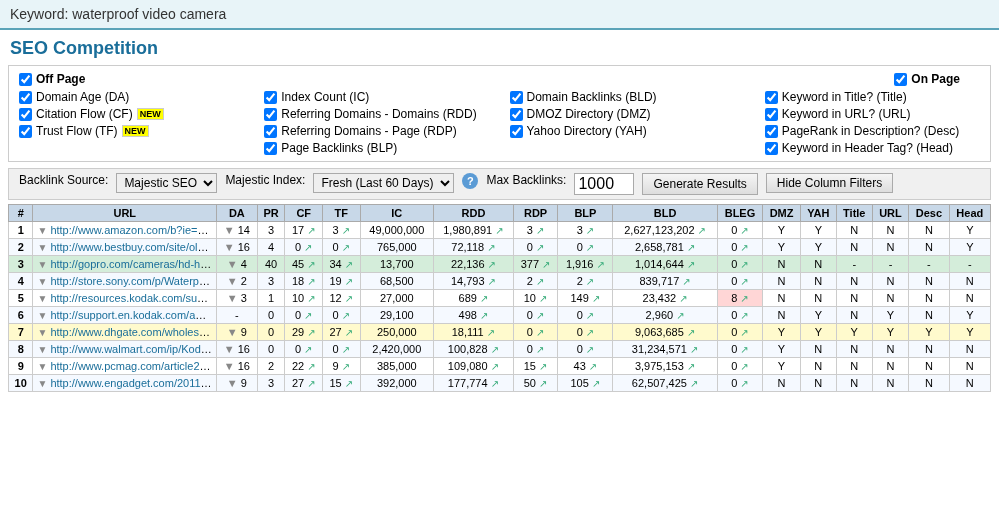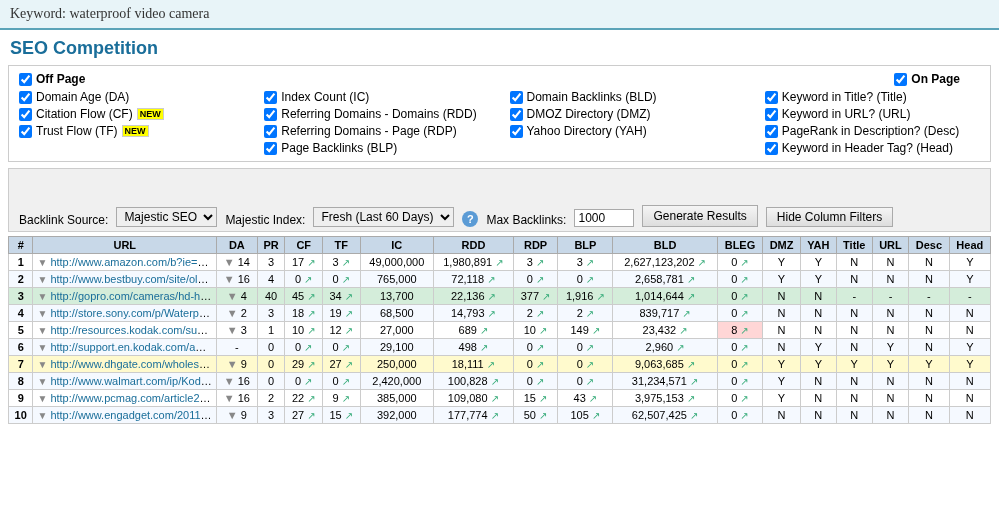--- a/index.html
+++ b/index.html
@@ -4,21 +4,20 @@
   <style>
     * { box-sizing: border-box; margin: 0; padding: 0; }
     body { font-family: Arial, sans-serif; font-size: 12px; background: #fff; width: 999px; }
 
     #title-bar {
       background: #e8f4f8;
       border-bottom: 2px solid #5ba3b8;
       padding: 6px 10px;
       font-size: 14px;
       color: #333;
-      font-family: Liberation Serif, serif;
     }
 
     #section-title {
       color: #1a6e9a;
       font-size: 18px;
       font-weight: bold;
       padding: 8px 10px 6px 10px;
     }
 
     #filters-container {
@@ -49,21 +48,21 @@
       background: #ffff00;
       border: 1px solid #ccc;
       font-size: 9px;
       font-weight: bold;
       padding: 0 2px;
       color: #000;
     }
 
     #toolbar {
       display: flex;
-      align-items: flex-end;
+      align-items: flex-start;
       gap: 8px;
       padding: 4px 10px;
       background: #f0f0f0;
       border: 1px solid #ccc;
       margin: 0 8px 4px 8px;
     }
 
     #toolbar label { font-size: 12px; }
 
     select {
@@ -82,24 +81,23 @@
       font-size: 11px;
       font-weight: bold;
       cursor: pointer;
       display: inline-flex;
       align-items: center;
       justify-content: center;
     }
 
     .max-backlinks-input {
       width: 60px;
-      font-size: 12px;
+      font-size: 16px;
       border: 1px solid #aaa;
       padding: 1px 3px;
-      margin-top: 36px;
     }
 
     .gen-btn {
       background: linear-gradient(to bottom, #f5f5f5, #ddd);
       border: 1px solid #aaa;
       padding: 3px 10px;
       font-size: 12px;
       cursor: pointer;
     }
 

